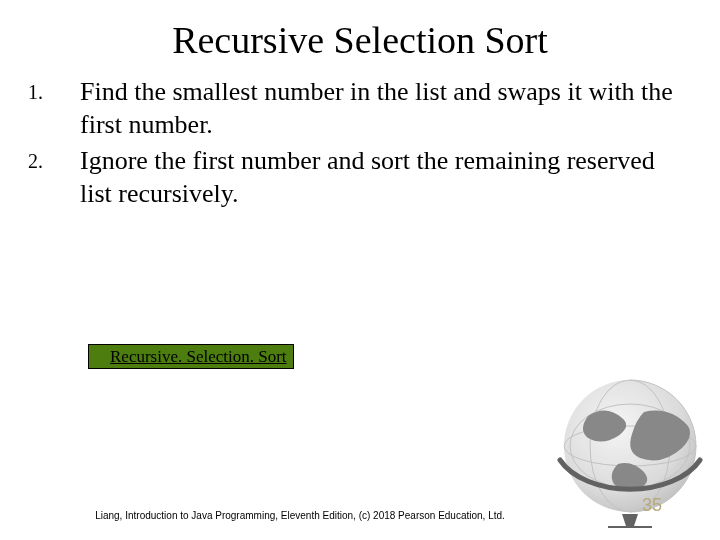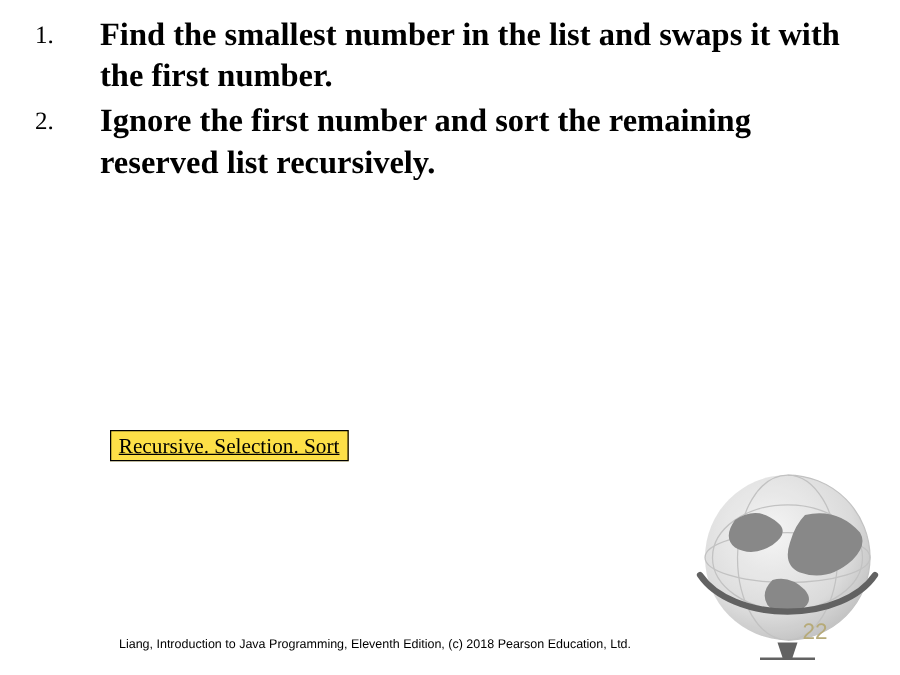--- a/index.html
+++ b/index.html
@@ -35,29 +35,28 @@
     margin-bottom: 4px;
   }
   .list .num {
     width: 52px;
     flex-shrink: 0;
     font-size: 20px;
     padding-top: 4px;
   }
   .list .txt {
     flex: 1;
-    font-weight: bold;
   }
   .linkbtn {
     position: absolute;
     left: 88px;
     top: 344px;
-    background: #fde047;
+    background: #4d7c0f;
     border: 1px solid #000;
-    padding: 3px 6px 3px 6px;
+    padding: 3px 6px 3px 21px;
     font-family: "Times New Roman", Times, serif;
     font-size: 17px;
     line-height: 1;
     cursor: pointer;
     text-decoration: underline;
   }
   .footer {
     position: absolute;
     left: 0;
     bottom: 18px;
@@ -84,20 +83,21 @@
     height: 160px;
     opacity: 0.92;
     pointer-events: none;
   }
 </style>
 </head>
 <body>
 
 <div class="slide">
 
+  <h1 class="title">Recursive Selection Sort</h1>
 
   <ol class="list">
     <li>
       <span class="num">1.</span>
       <span class="txt">Find the smallest number in the list and swaps it with the first number.</span>
     </li>
     <li>
       <span class="num">2.</span>
       <span class="txt">Ignore the first number and sort the remaining reserved list recursively.</span>
     </li>
@@ -123,15 +123,15 @@
     <path d="M96 44 q26 -6 44 14 q6 10 -6 22 q-20 18 -42 10 q-14 -6 -8 -24 q4 -14 12 -22 Z" fill="#7e7e7e"></path>
     <path d="M70 96 q14 -4 26 8 q8 10 -4 16 q-16 8 -26 -4 q-6 -10 4 -20 Z" fill="#7e7e7e"></path>
     <path d="M12 92 A76 48 0 0 0 152 92" fill="none" stroke="#555" stroke-width="5" stroke-linecap="round"></path>
     <path d="M74 146 l16 0 l-4 12 l18 0 l0 4 l-44 0 l0 -4 l18 0 Z" fill="#555"></path>
   </svg>
 
   <div class="footer">
     <div>Liang, Introduction to Java Programming, Eleventh Edition, (c) 2018 Pearson Education, Ltd.</div>
   </div>
 
-  <div class="pagenum">22</div>
+  <div class="pagenum">35</div>
 
 </div>
 
 </body></html>

